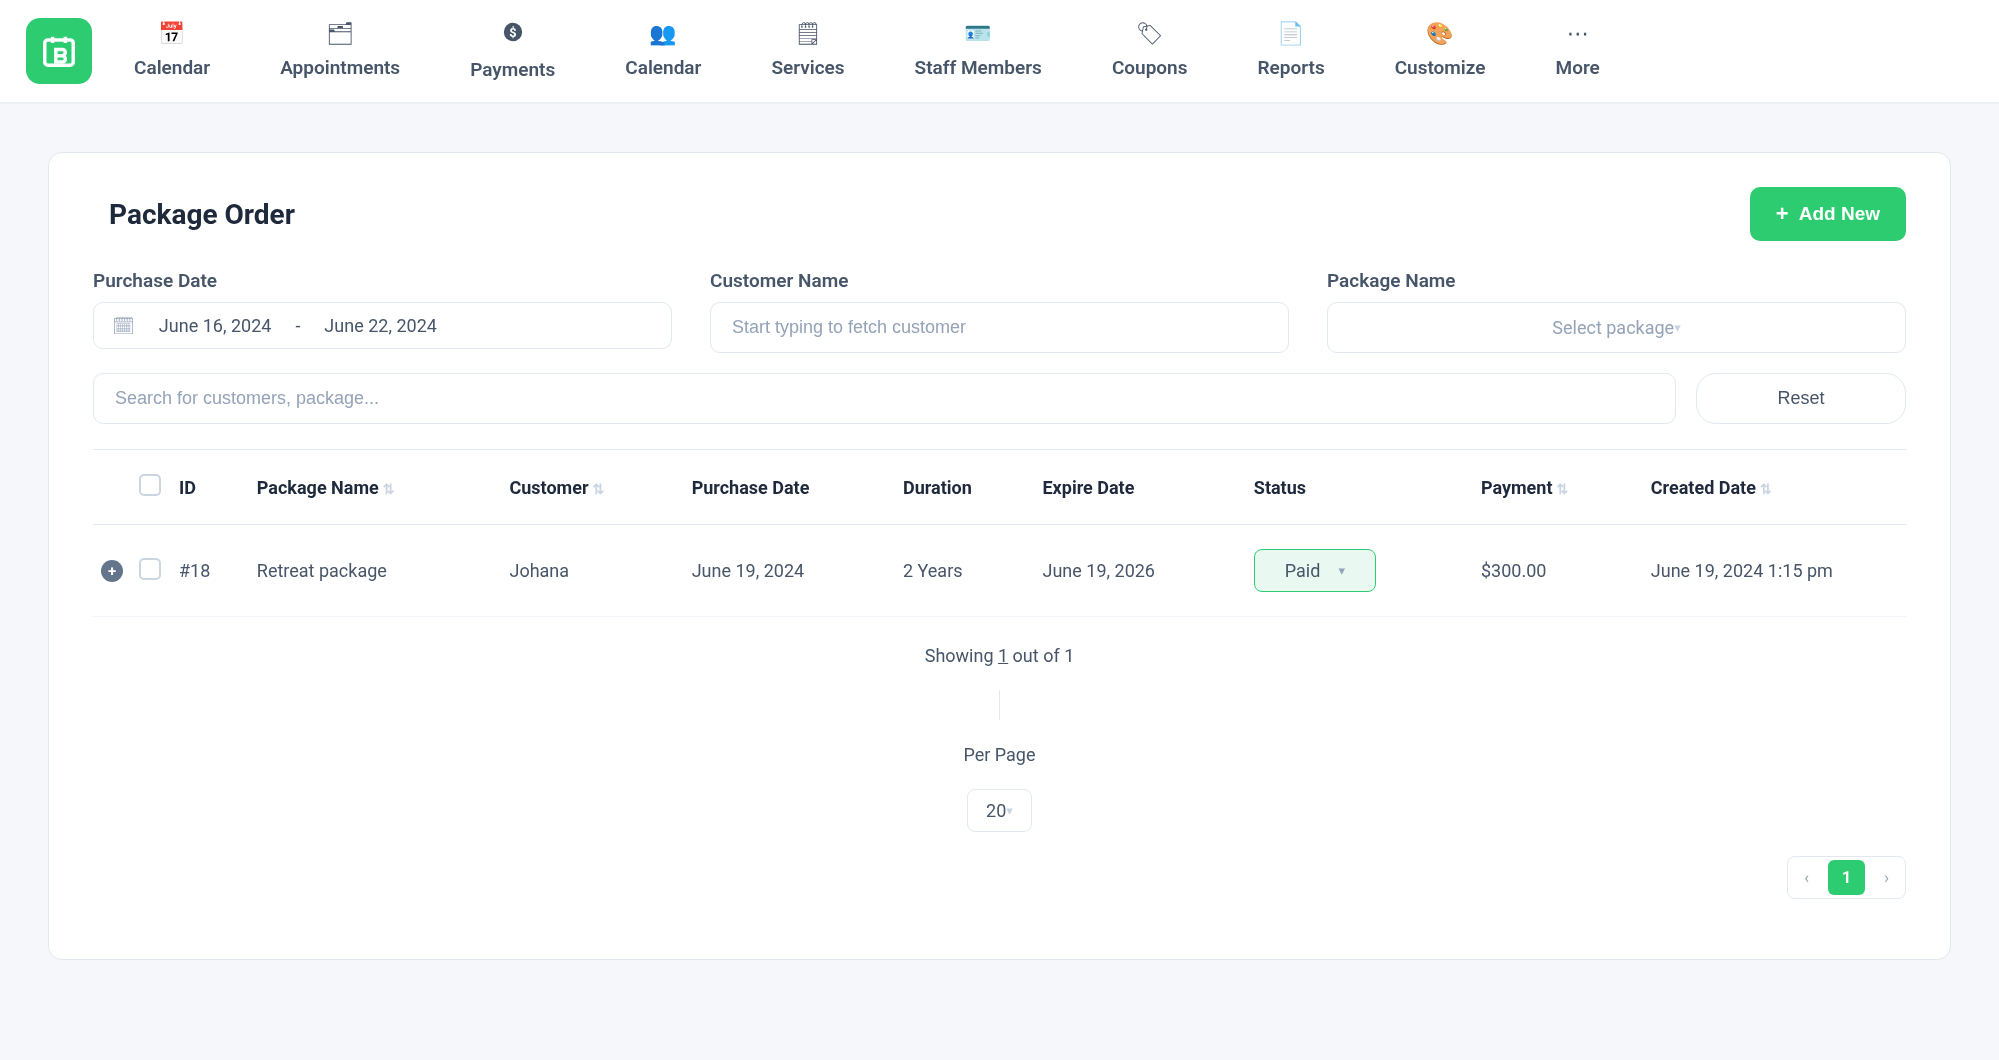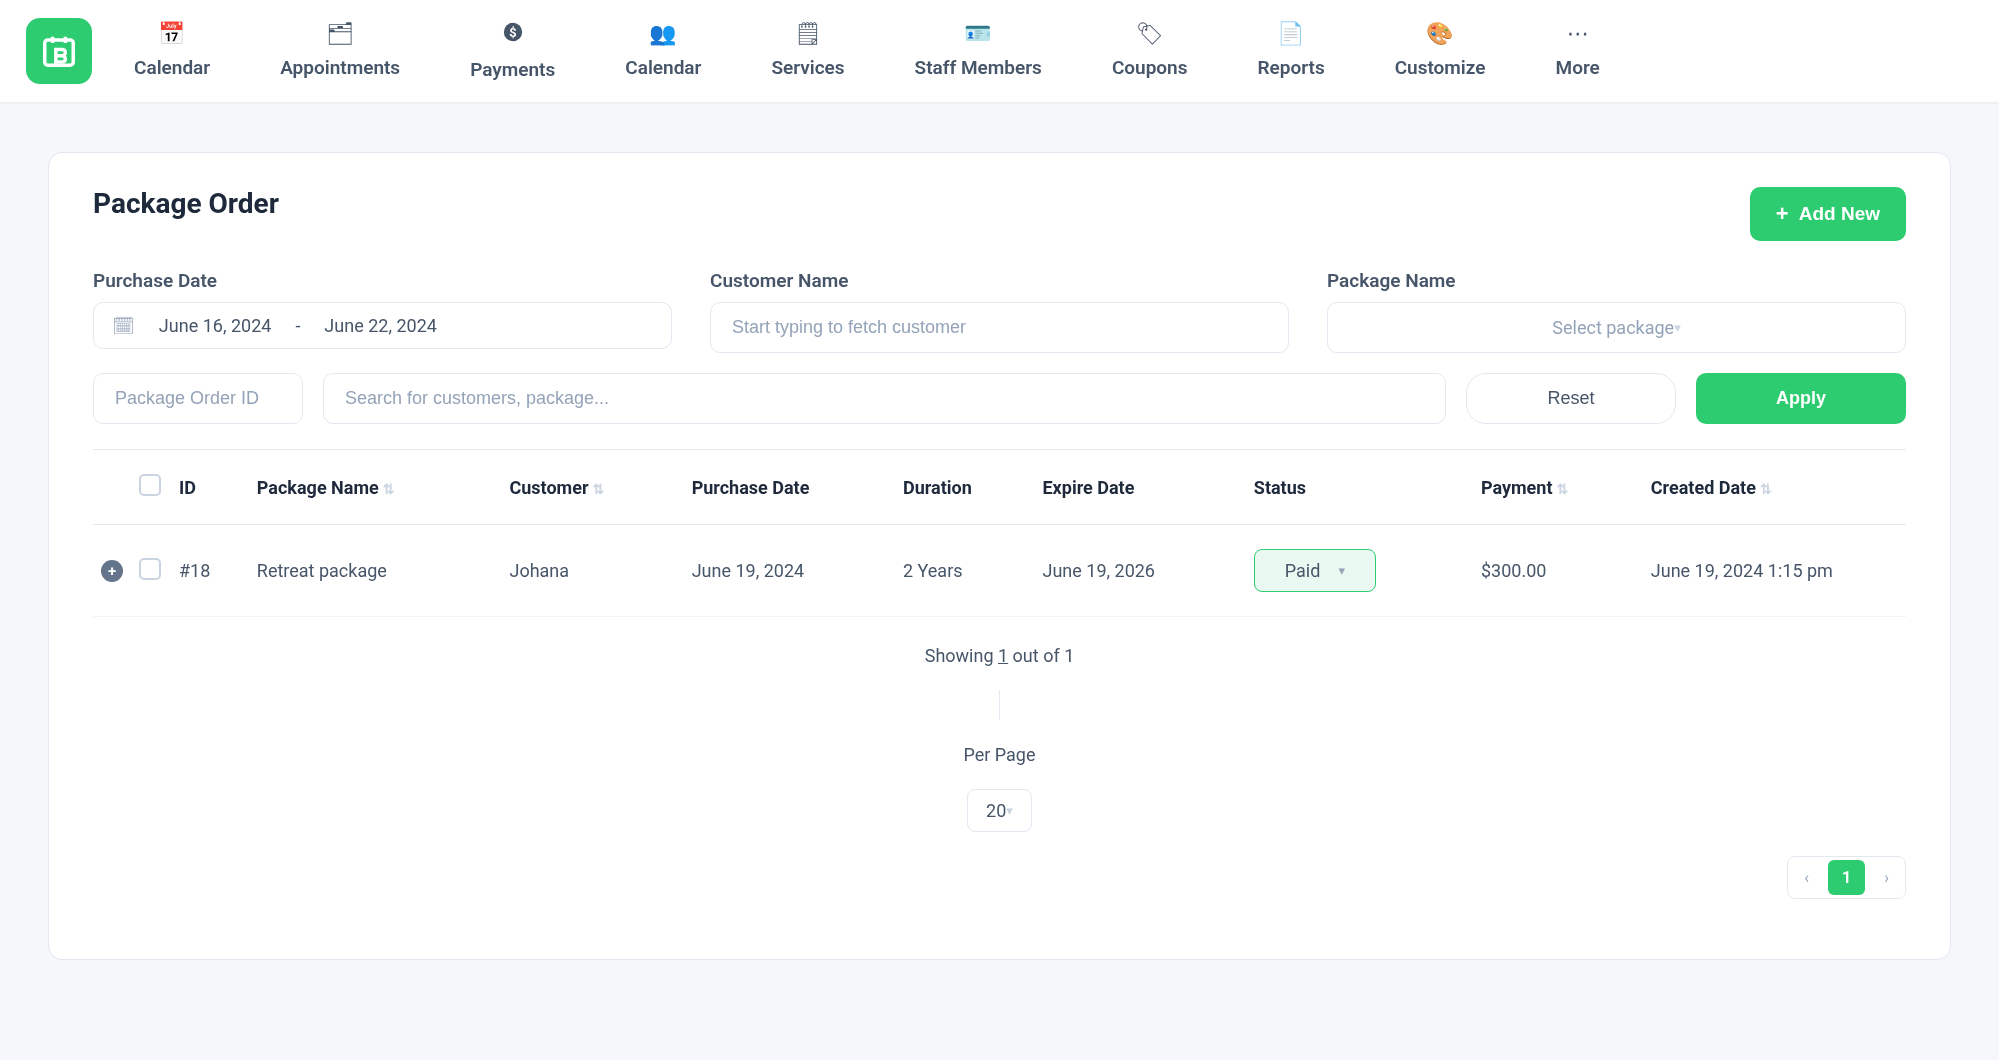--- a/index.html
+++ b/index.html
@@ -10,21 +10,21 @@
 .logo { width: 66px; height: 66px; background: #2ecc71; border-radius: 14px; display: flex; align-items: center; justify-content: center; }
 .logo svg { width: 38px; height: 38px; }
 .navitems { display: flex; gap: 70px; flex: 1; }
 .navitem { display: flex; flex-direction: column; align-items: center; gap: 10px; cursor: pointer; color: #64748b; }
 .navitem .icon { font-size: 22px; color: #475569; }
 .navitem .label { font-size: 19px; font-weight: 600; color: #475569; }
 
 
 .main { padding: 48px; }
 .card { background: #fff; border-radius: 14px; padding: 34px 44px 60px; border: 1px solid #e2e8f0; }
-.card-header { display: flex; justify-content: space-between; align-items: flex-start; margin-bottom: 28px; }
+.card-header { display: flex; justify-content: space-between; align-items: center; margin-bottom: 28px; margin-left: 16px; }
 .page-title { font-size: 28px; font-weight: 700; color: #1e293b; }
 .btn-add { background: #2ecc71; color: #fff; border: none; border-radius: 10px; padding: 14px 26px; font-size: 19px; font-weight: 600; cursor: pointer; display: flex; align-items: center; gap: 10px; }
 .btn-add .plus { font-size: 22px; font-weight: 700; }
 
 
 .filters-row1 { display: flex; gap: 38px; margin-bottom: 20px; }
 .filter-col { flex: 1; display: flex; flex-direction: column; gap: 10px; }
 .filter-label { font-size: 19px; font-weight: 600; color: #475569; }
 .date-range { border: 1px solid #e2e8f0; border-radius: 10px; padding: 12px 18px; display: flex; align-items: center; gap: 24px; color: #475569; font-size: 18px; }
 .date-range .cal-icon { color: #94a3b8; }
@@ -146,24 +146,22 @@
       <div class="filter-col">
         <label class="filter-label">Package Name</label>
         <div class="select-box">
           <span>Select package</span>
           <span style="color:#cbd5e1;font-size:13px;">▾</span>
         </div>
       </div>
     </div>
 
     <div class="filters-row2">
-      <input class="input-text input-small" type="text" placeholder="Package Order ID" style="">
       <input class="input-text input-wide" type="text" placeholder="Search for customers, package..." style="">
       <button class="btn-reset">Reset</button>
-      <button class="btn-apply">Apply</button>
     </div>
 
     <div class="table-wrap">
       <table>
         <thead>
           <tr>
             <th class="td-expand"></th>
             <th class="th-checkbox"><span class="checkbox"></span></th>
             <th><span>ID</span></th>
             <th><span>Package Name</span><span class="sort">⇅</span></th>

